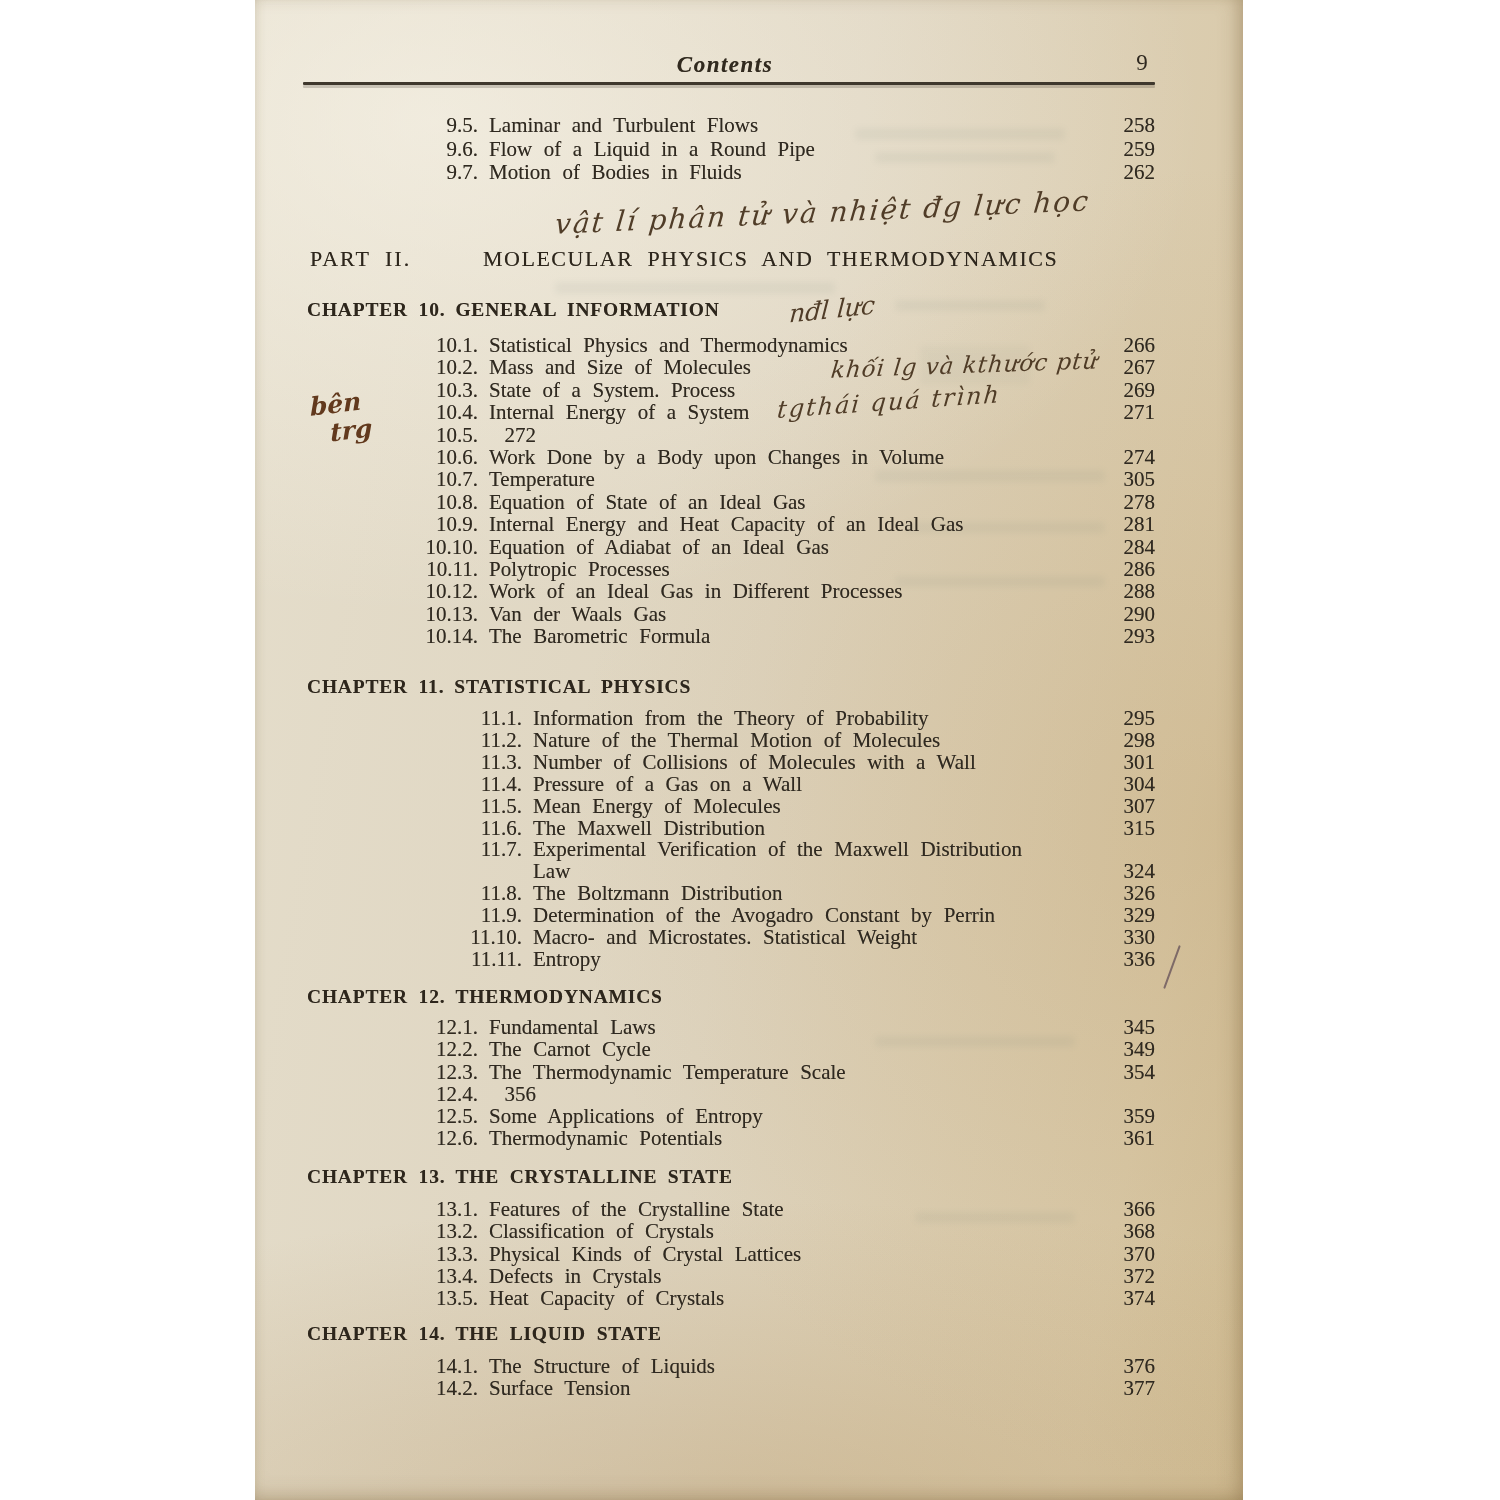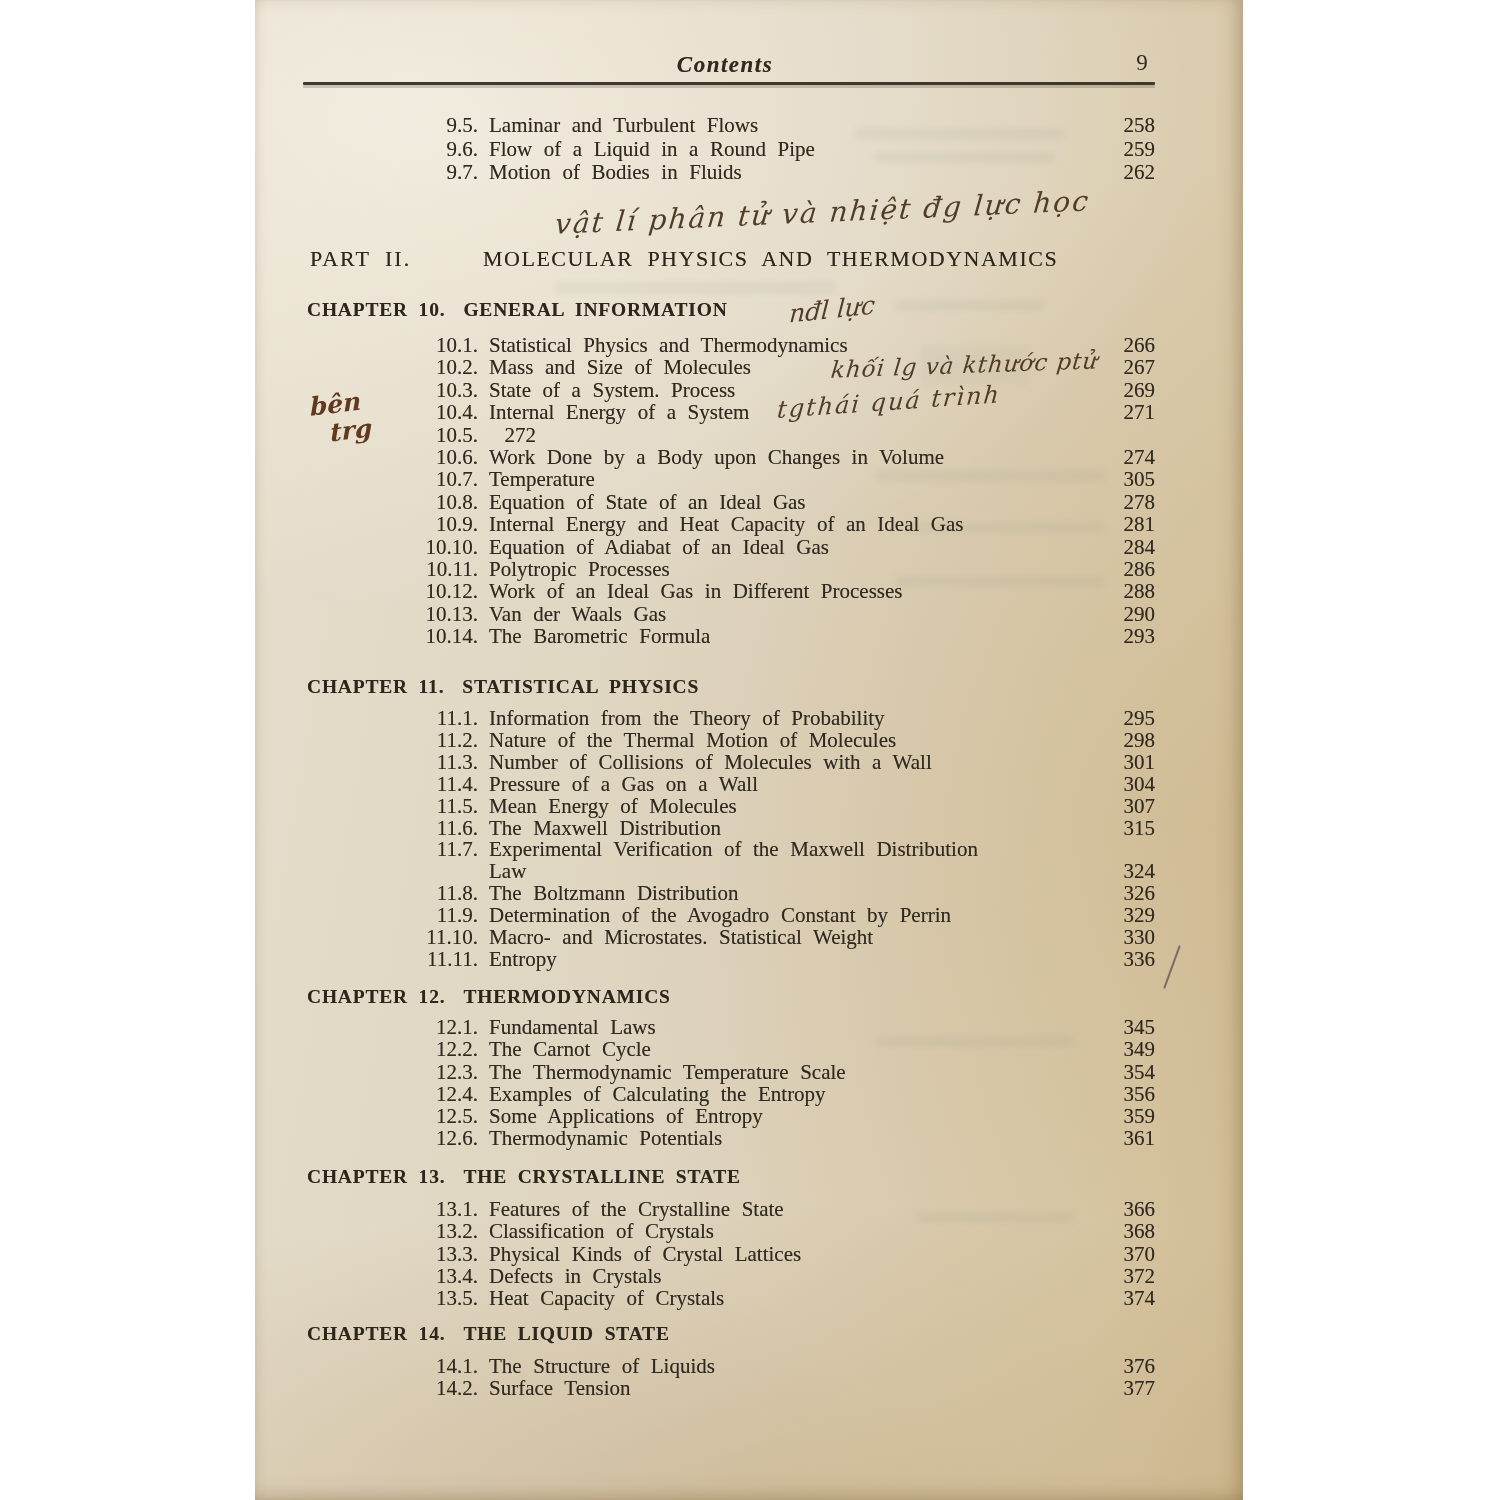--- a/index.html
+++ b/index.html
@@ -40,39 +40,39 @@
   
   .sec{position:absolute; left:0; width:900px;}
   .toc-row{display:flex; align-items:flex-start; line-height:var(--lh,22.3px);
            font-size:21px; color:#2f2920; text-shadow:0 0 0.5px rgba(47,41,32,0.45);}
   .toc-row .num{flex:0 0 223px; text-align:right;}
   .toc-row .ttl{flex:1 1 auto; margin-left:11px; word-spacing:0.30em; white-space:nowrap;}
   .toc-row .pg{flex:0 0 58px; text-align:right;}
 
   .pos-lead {top:114px; --lh:23.6px;}
   .pos-ch10 {top:334px;  --lh:22.4px;}
-  .pos-ch11 {top:708px;  --lh:21.9px;}
+  .pos-ch11 {top:708px;padding-left:44px;  --lh:21.9px;}
   .pos-ch12 {top:1016px; --lh:22.3px;}
   .pos-ch13 {top:1198px; --lh:22.3px;}
   .pos-ch14 {top:1355px; --lh:22.3px;}
 
   
   .part-row{
     position:absolute; left:55px; top:246px; font-size:22px; color:#2d261c;
     letter-spacing:1.5px; word-spacing:7px; white-space:nowrap;
     text-shadow:0 0 0.5px rgba(45,38,28,0.5);
   }
   .part-row .part-label{display:inline-block; width:173px; letter-spacing:2px;}
 
   .chapter-heading{
     position:absolute; left:52px; font-weight:700; font-size:19.5px; color:#2d261c;
     letter-spacing:0.8px; word-spacing:5px; white-space:nowrap;
     text-shadow:0 0 0.5px rgba(45,38,28,0.4);
   }
-  .chapter-heading .chapter-label{margin-right:18px;}
+  .chapter-heading .chapter-label{margin-right:10px;}
   .pos-ch10h{top:299px;} .pos-ch11h{top:676px;} .pos-ch12h{top:986px;}
   .pos-ch13h{top:1166px;} .pos-ch14h{top:1323px;}
 
   
   .hw{position:absolute; font-family:"DejaVu Serif", serif; font-style:italic;
       color:#47331e; white-space:nowrap; opacity:0.94;}
   #hw-top   {left:300px; top:196px; font-size:28px; letter-spacing:2px;
              transform:rotate(-2.5deg) skewX(-8deg);}
   #hw-ndl   {left:534px; top:295px; font-size:25px;
              transform:rotate(-6deg) skewX(-10deg);}
@@ -296,21 +296,20 @@
           <span class="ttl">The Carnot Cycle</span>
           <span class="pg">349</span>
         </div>
         <div class="toc-row">
           <span class="num">12.3.</span>
           <span class="ttl">The Thermodynamic Temperature Scale</span>
           <span class="pg">354</span>
         </div>
         <div class="toc-row">
           <span class="num">12.4.</span>
-          <span class="ttl">Examples of Calculating the Entropy</span>
           <span class="pg">356</span>
         </div>
         <div class="toc-row">
           <span class="num">12.5.</span>
           <span class="ttl">Some Applications of Entropy</span>
           <span class="pg">359</span>
         </div>
         <div class="toc-row">
           <span class="num">12.6.</span>
           <span class="ttl">Thermodynamic Potentials</span>

